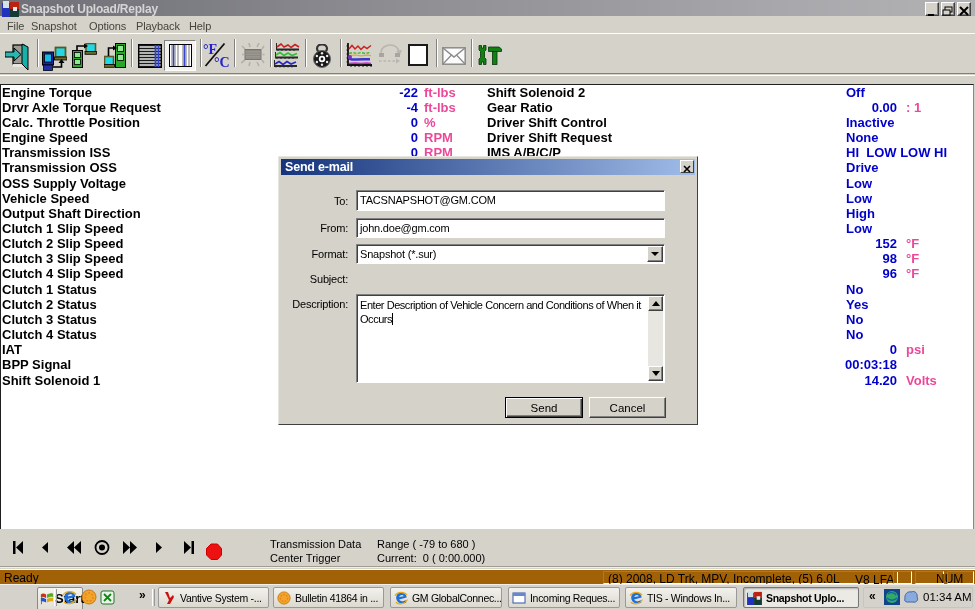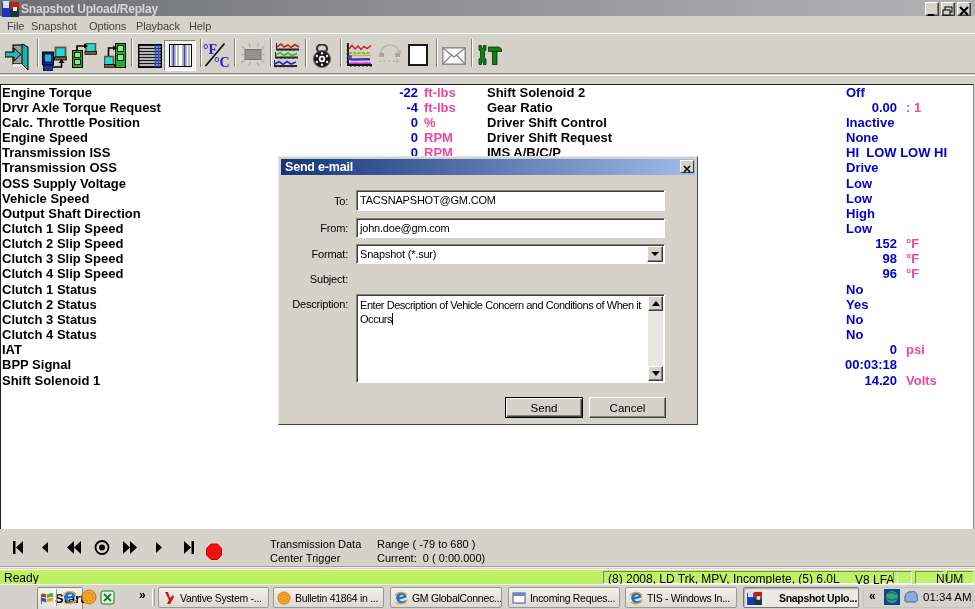--- a/index.html
+++ b/index.html
@@ -32,21 +32,21 @@
 .lbl { position:absolute; font-size:13px; font-weight:bold; color:#000; white-space:pre; }
 .val { position:absolute; font-size:13px; font-weight:bold; color:#0000cc; text-align:right; white-space:pre;}
 .unit { position:absolute; font-size:13px; font-weight:bold; color:#ec4899; white-space:pre;}
 .sval { position:absolute; font-size:13px; font-weight:bold; color:#0000cc; white-space:pre;}
 
 
 #playbar { left:0; top:529px; width:975px; height:40px; background:#d5d2ca; }
 .ptxt { position:absolute; font-size:11px; color:#000; }
 
 
-#statusbar { left:0; top:569px; width:975px; height:15px; background:#bef264; border-top:1px solid #fff; }
+#statusbar { left:0; top:569px; width:975px; height:15px; background:#a16207; border-top:1px solid #fff; }
 .pane { position:absolute; top:1px; height:13px;
   border-top:1px solid #808080; border-left:1px solid #808080;
   border-bottom:1px solid #fff; border-right:1px solid #fff; font-size:12px; color:#000; }
 
 
 #taskbar { left:0; top:584px; width:975px; height:25px; background:#d4d2ca; border-top:1px solid #f0efeb; }
 .taskbtn { position:absolute; top:2px; height:21px; background:linear-gradient(#f2f1ec,#dcd9d0);
   border:1px solid #999; border-radius:2px; font-size:10.5px; color:#000;
   display:flex; align-items:center; padding-left:3px; white-space:nowrap; overflow:hidden; letter-spacing:-0.3px;}
 
@@ -415,21 +415,21 @@
     <span style="margin-left:4px">TIS - Windows In...</span>
   </div>
   <div class="taskbtn" style="left:743px;width:116px;background:#eceae4;border-color:#777;box-shadow:inset 1px 1px 2px #aaa;font-weight:bold;">
     <svg width="15" height="14" viewBox="0 0 17 16" style="flex:none">
       <rect x="0" y="2" width="8" height="14" fill="#2233bb"></rect>
       <rect x="1" y="0" width="6" height="7" fill="#cfe3e8"></rect>
       <rect x="8" y="1" width="9" height="8" fill="#bb2211"></rect>
       <rect x="8" y="8" width="9" height="8" fill="#133a35"></rect>
       <rect x="11" y="6" width="4" height="4" fill="#e8e8e8"></rect>
     </svg>
-    <span style="margin-left:17px">Snapshot Uplo...</span>
+    <span style="margin-left:4px">Snapshot Uplo...</span>
   </div>
 
   <div class="abs" style="left:863px;top:2px;width:110px;height:21px;border:1px solid #c8c5be;border-radius:2px;"></div>
   <span class="abs" style="left:869px;top:4px;font-size:12px;font-weight:bold;color:#000">«</span>
   <svg class="abs" style="left:884px;top:4px" width="16" height="16" viewBox="0 0 16 16">
     <rect x="0" y="0" width="16" height="16" fill="#114488"></rect>
     <circle cx="8" cy="8" r="6" fill="#33aa66"></circle>
     <path d="M4 5 C6 3 10 3 12 6 M3 9 C6 12 10 12 13 9" stroke="#1166aa" stroke-width="1.5" fill="none"></path>
   </svg>
   <svg class="abs" style="left:903px;top:4px" width="16" height="16" viewBox="0 0 16 16">

